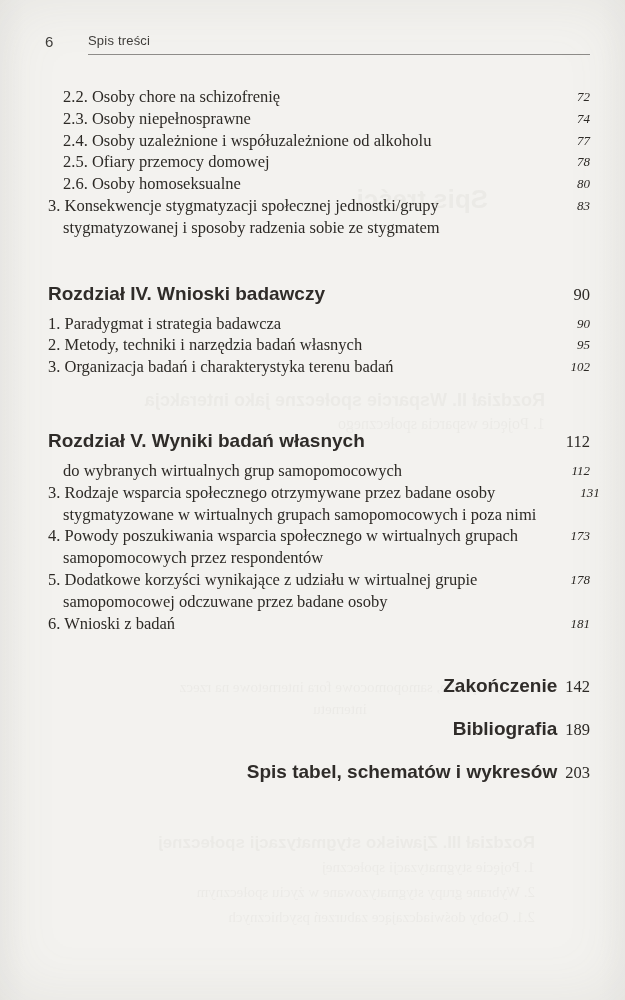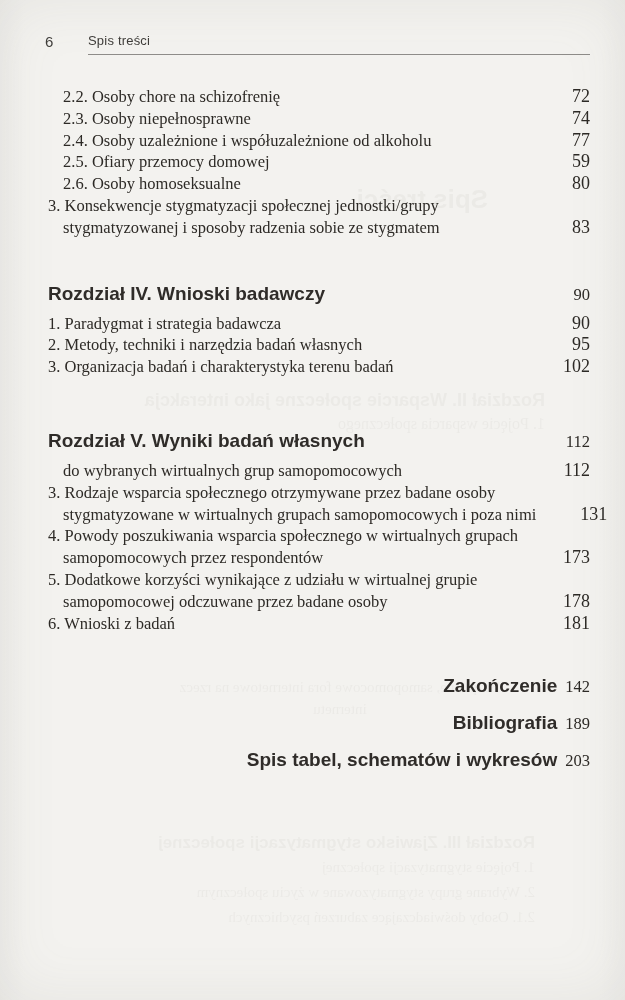--- a/index.html
+++ b/index.html
@@ -16,36 +16,36 @@
     box-shadow:inset 0 0 60px rgba(120,115,105,0.10);}
 
   
   .header{position:absolute;left:45px;top:33px;width:545px;display:flex;align-items:flex-end;
     font-family:"Liberation Sans","DejaVu Sans",sans-serif;color:#3f3d3a;}
   .header .folio{font-size:15px;width:43px;padding-bottom:5px;}
   .header .rule-box{flex:1;border-bottom:1.6px solid #8e8c89;padding-bottom:6px;font-size:13px;letter-spacing:.2px;}
 
   
   .content{position:absolute;left:48px;top:86px;width:542px;}
-  .row{display:flex;align-items:flex-end;line-height:21.8px;font-size:16.5px;gap:36px;}
+  .row{display:flex;line-height:21.8px;font-size:16.5px;gap:36px;}
   .row .lbl{flex:1;white-space:nowrap;}
   .row .lbl .line{display:block;white-space:nowrap;}
-  .row .pg{margin-left:8px;font-size:18px;}
+  .row .pg{margin-left:8px;font-size:13px;font-style:italic;}
   .ind{padding-left:15px;}
 
   .chapter-head{display:flex;align-items:baseline;line-height:26px;
     font-family:"Liberation Sans","DejaVu Sans",sans-serif;font-weight:bold;font-size:19px;color:#2f2c29;}
   .chapter-head .pg{margin-left:8px;font-family:"Liberation Serif","DejaVu Serif",serif;font-weight:normal;font-size:16.5px;color:#2d2a26;}
   .chapter-head .ttl{flex:1;}
 
   .gap-iv{margin-top:42px;}
   .head-gap{margin-bottom:5px;}
   .gap-v{margin-top:50px;}
   .gap-back{margin-top:40px;}
-  .back-row{display:flex;align-items:baseline;line-height:24px;margin-top:12px;
+  .back-row{display:flex;align-items:baseline;line-height:24px;margin-top:18px;
     font-family:"Liberation Sans","DejaVu Sans",sans-serif;font-weight:bold;font-size:19px;color:#2f2c29;}
   .back-row:first-child{margin-top:0;}
   .back-row .ttl{flex:1;text-align:right;}
   .back-row .pg{margin-left:8px;font-family:"Liberation Serif","DejaVu Serif",serif;font-weight:normal;font-size:16.5px;color:#2d2a26;}
 
   
   .ghost{position:absolute;transform:scaleX(-1);color:#706c63;opacity:0.055;white-space:nowrap;pointer-events:none;}
   .ghost .gl{display:block;}
   .g-top{left:308px;top:184px;width:180px;font-family:"Liberation Sans","DejaVu Sans",sans-serif;font-weight:bold;font-size:26px;}
   .g-mid{left:75px;top:388px;width:470px;font-size:16px;line-height:24px;}
@@ -91,21 +91,21 @@
     <div class="row">
       <span class="lbl ind">2.3. Osoby niepełnosprawne</span>
       <span class="pg">74</span>
     </div>
     <div class="row">
       <span class="lbl ind">2.4. Osoby uzależnione i współuzależnione od alkoholu</span>
       <span class="pg">77</span>
     </div>
     <div class="row">
       <span class="lbl ind">2.5. Ofiary przemocy domowej</span>
-      <span class="pg">59</span>
+      <span class="pg">78</span>
     </div>
     <div class="row">
       <span class="lbl ind">2.6. Osoby homoseksualne</span>
       <span class="pg">80</span>
     </div>
     <div class="row">
       <span class="lbl">
         <span class="line">3. Konsekwencje stygmatyzacji społecznej jednostki/grupy</span>
         <span class="line ind">stygmatyzowanej i sposoby radzenia sobie ze stygmatem</span>
       </span>

